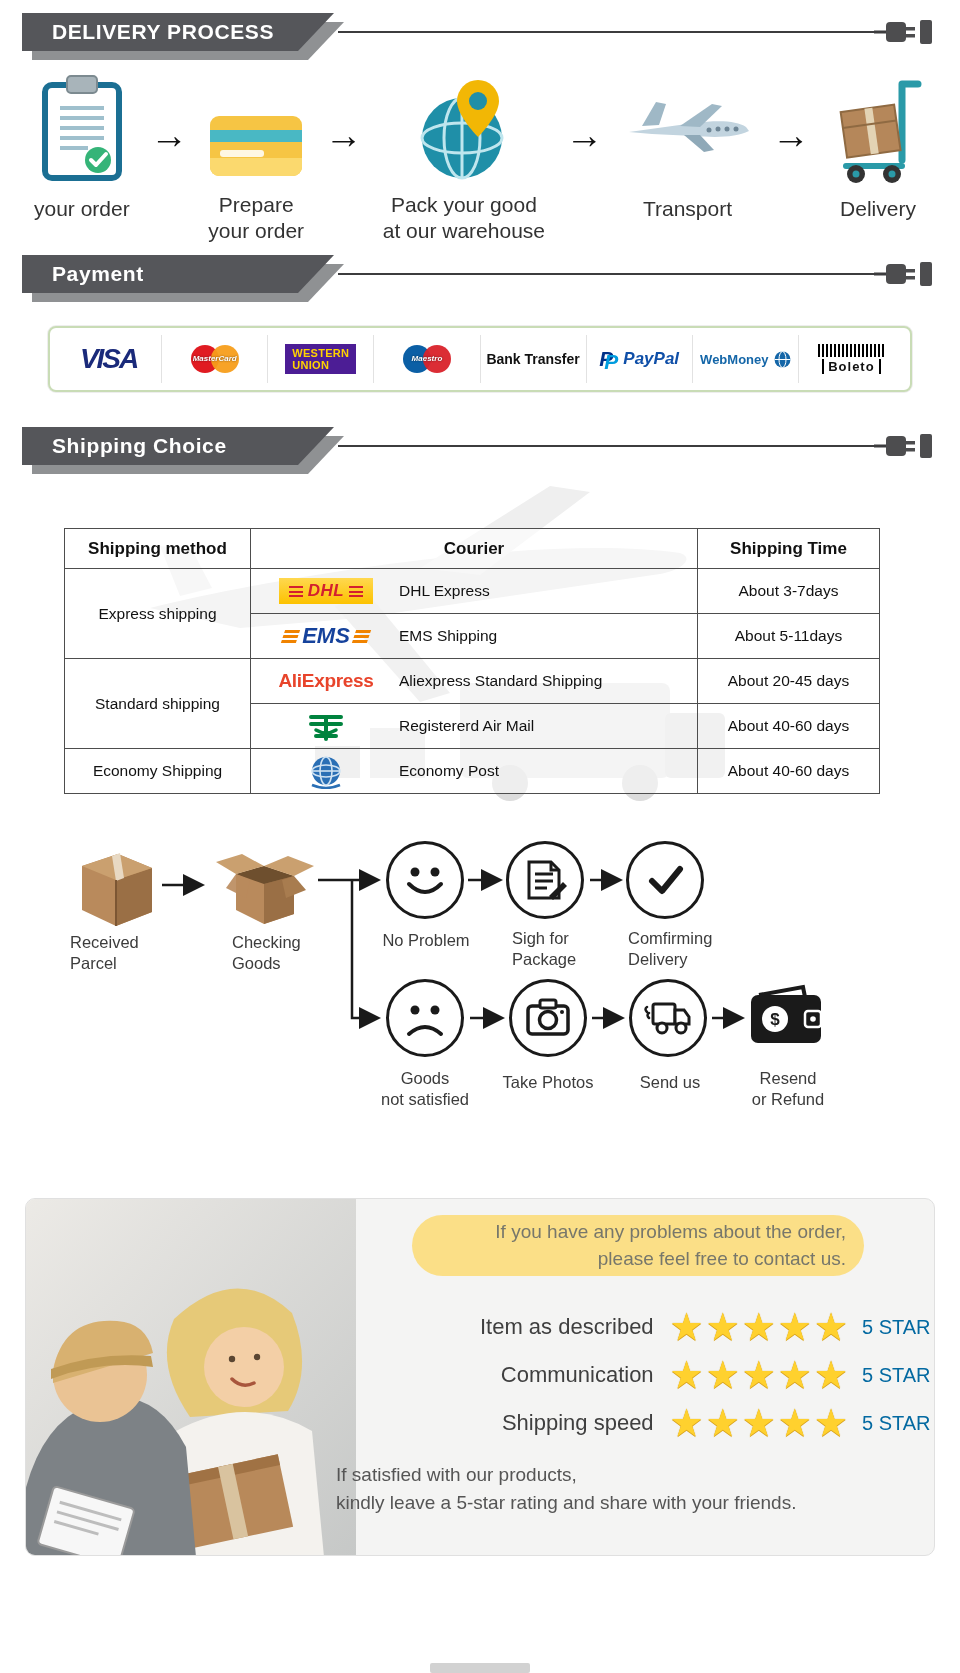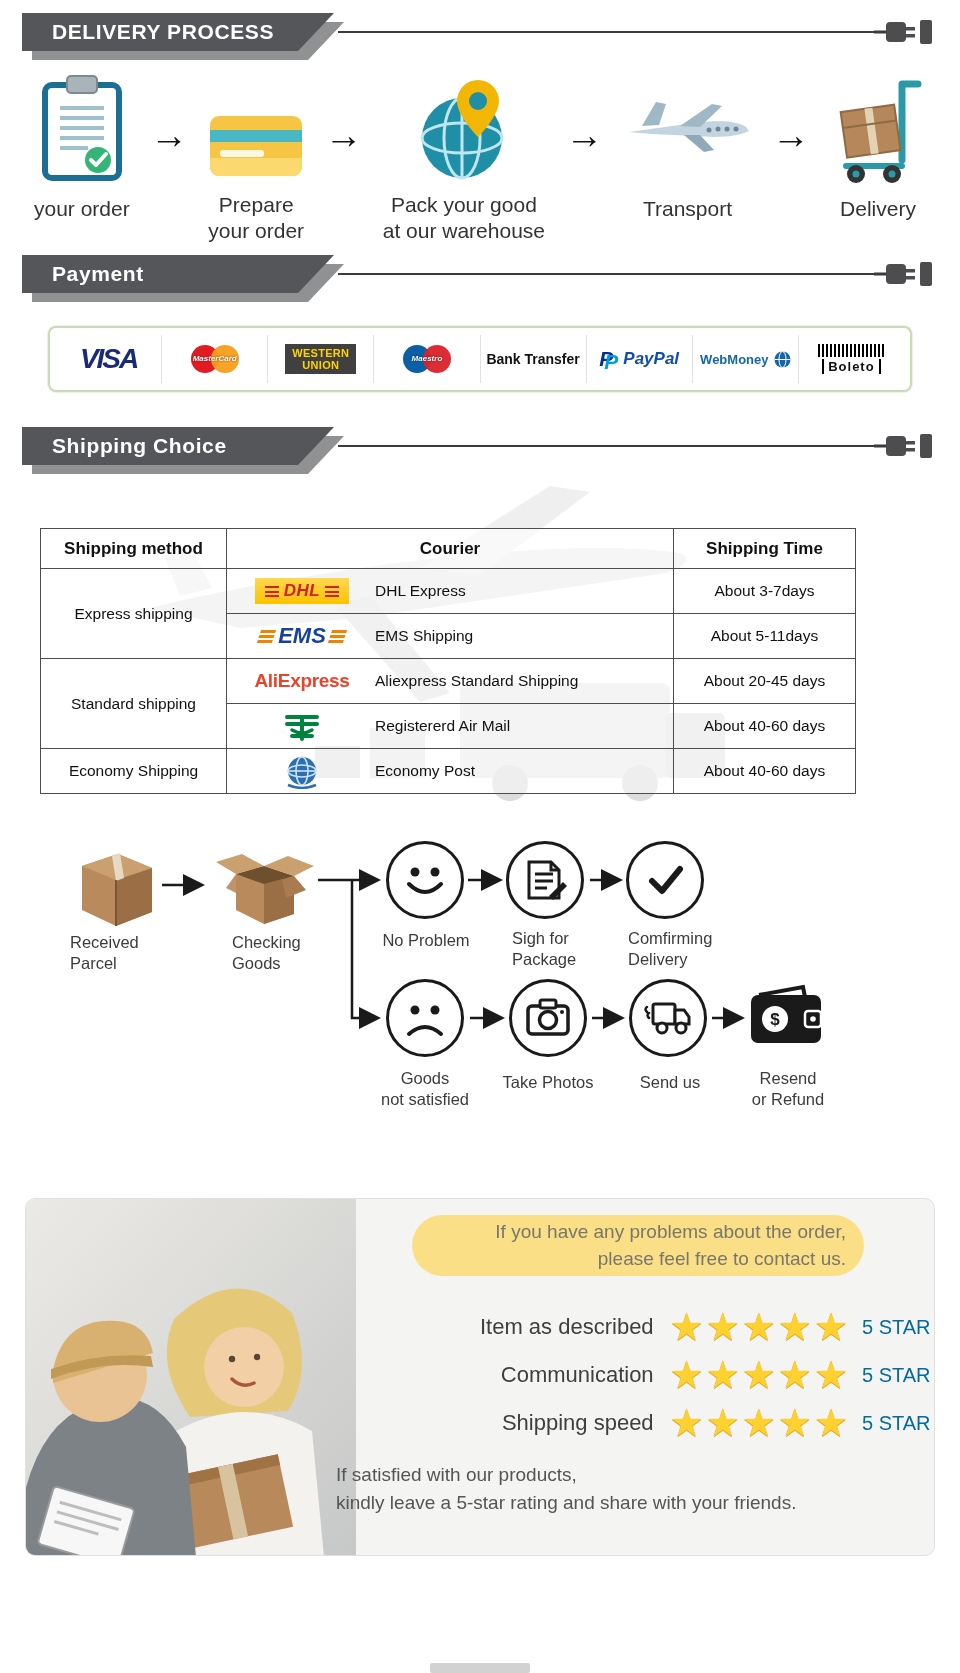--- a/index.html
+++ b/index.html
@@ -37,40 +37,40 @@
   .pay-cell:last-child { border-right:none; }
   .visa { font-style:italic; font-weight:bold; font-size:28px; color:#1a2a7a; letter-spacing:-2px; }
   .circ-logo { position:relative; width:54px; height:32px; }
   .circ-logo i { position:absolute; top:2px; width:28px; height:28px; border-radius:50%; }
   .circ-logo em { position:absolute; z-index:2; left:0; right:0; top:11px; text-align:center;
     font-size:8px; font-weight:bold; font-style:italic; color:#fff; text-shadow:0 0 2px rgba(0,0,0,.6); }
   .mc .c1 { left:3px;  background:#e01b22; }
   .mc .c2 { left:23px; background:#f79e1b; opacity:.95; }
   .maestro .c1 { left:3px; background:#0b5fa5; }
   .maestro .c2 { left:23px; background:#d9222a; opacity:.95; }
-  .wu { background:#404040; color:#ffd200; text-align:center; padding:3px 7px; line-height:1.1; }
+  .wu { background:#4c1d95; color:#ffd200; padding:3px 7px; line-height:1.1; }
   .wu div { font-size:11px; font-weight:bold; letter-spacing:.3px; }
   .bank { font-weight:bold; font-size:14px; color:#111; }
   .paypal { display:flex; align-items:center; gap:4px; }
   .pp-mark { position:relative; width:20px; height:24px; }
   .pp-mark span { position:absolute; font-weight:bold; font-style:italic; font-size:21px; }
   .pp-back  { left:0; top:0; color:#003087; }
   .pp-front { left:5px; top:3px; color:#009cde; }
   .pp-text { font-weight:bold; font-style:italic; font-size:17px; color:#0f4fa8; }
   .webmoney { display:flex; align-items:center; gap:5px; font-size:13px; font-weight:bold; color:#1466a8; }
   .boleto { display:flex; flex-direction:column; align-items:center; gap:2px; }
   .barcode { width:66px; height:13px;
     background:repeating-linear-gradient(90deg,#000 0 2px,transparent 2px 4px); }
   .boleto-text { font-size:13px; font-weight:bold; letter-spacing:1px; color:#111;
     border-left:2px solid #000; border-right:2px solid #000; padding:0 4px; }
 
   
   .table-wrap { position:absolute; top:528px; left:40px; width:816px; }
   .watermark { position:absolute; left:80px; top:-50px; z-index:0; }
-  table.ship { position:relative; z-index:1; width:100%; border-collapse:collapse; }
+  table.ship { position:relative; z-index:1; width:100%; border-collapse:collapse;margin-left:24px; }
   table.ship th, table.ship td { border:1px solid #4d4d4d; }
   table.ship th { height:40px; font-size:17px; font-weight:bold; color:#111; background:rgba(255,255,255,.6); }
   table.ship td { height:45px; font-size:15.5px; color:#111; background:rgba(255,255,255,.5); }
   td.method, td.time { text-align:center; }
   .courier-cell { display:flex; align-items:center; gap:14px; padding-left:16px; }
   .logo-slot { width:118px; display:flex; justify-content:center; align-items:center; }
   .dhl { width:94px; height:26px; background:linear-gradient(#ffd84f,#fcc200);
     display:flex; align-items:center; justify-content:center; gap:5px; }
   .dhl b { color:#d3202f; font-style:italic; font-weight:800; font-size:17px; letter-spacing:.5px; }
   .red-stripes { width:14px; height:11px;

